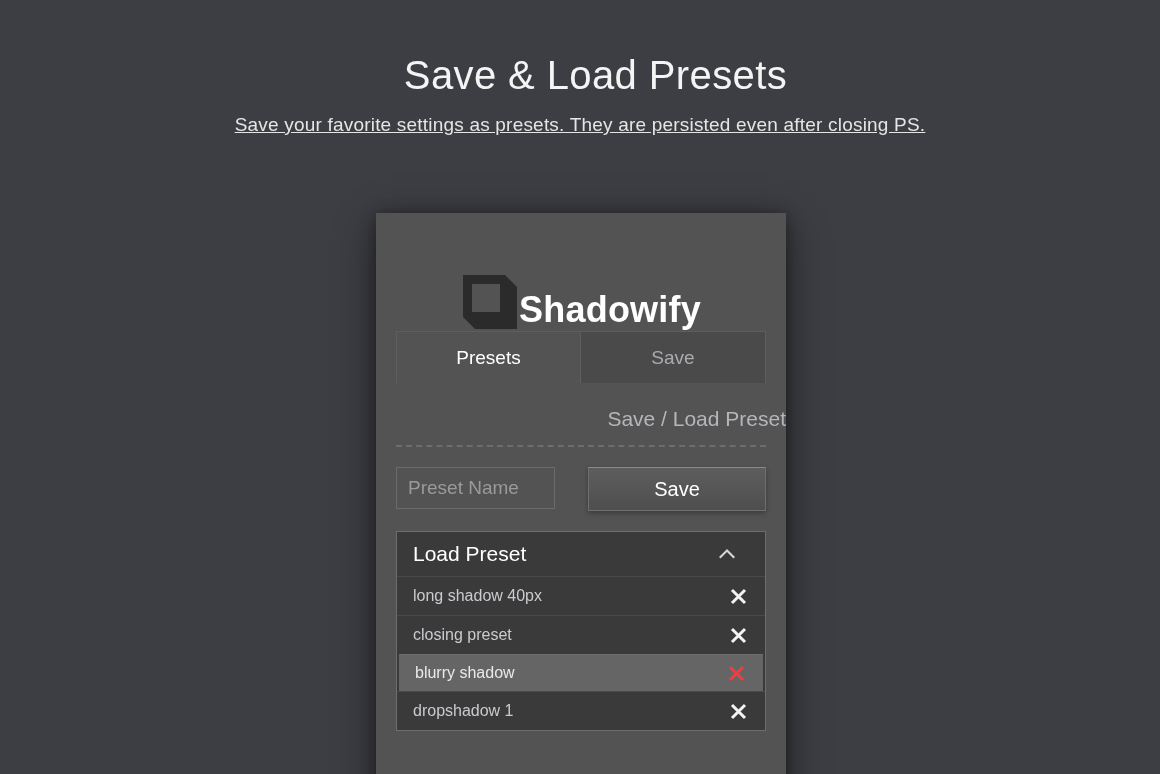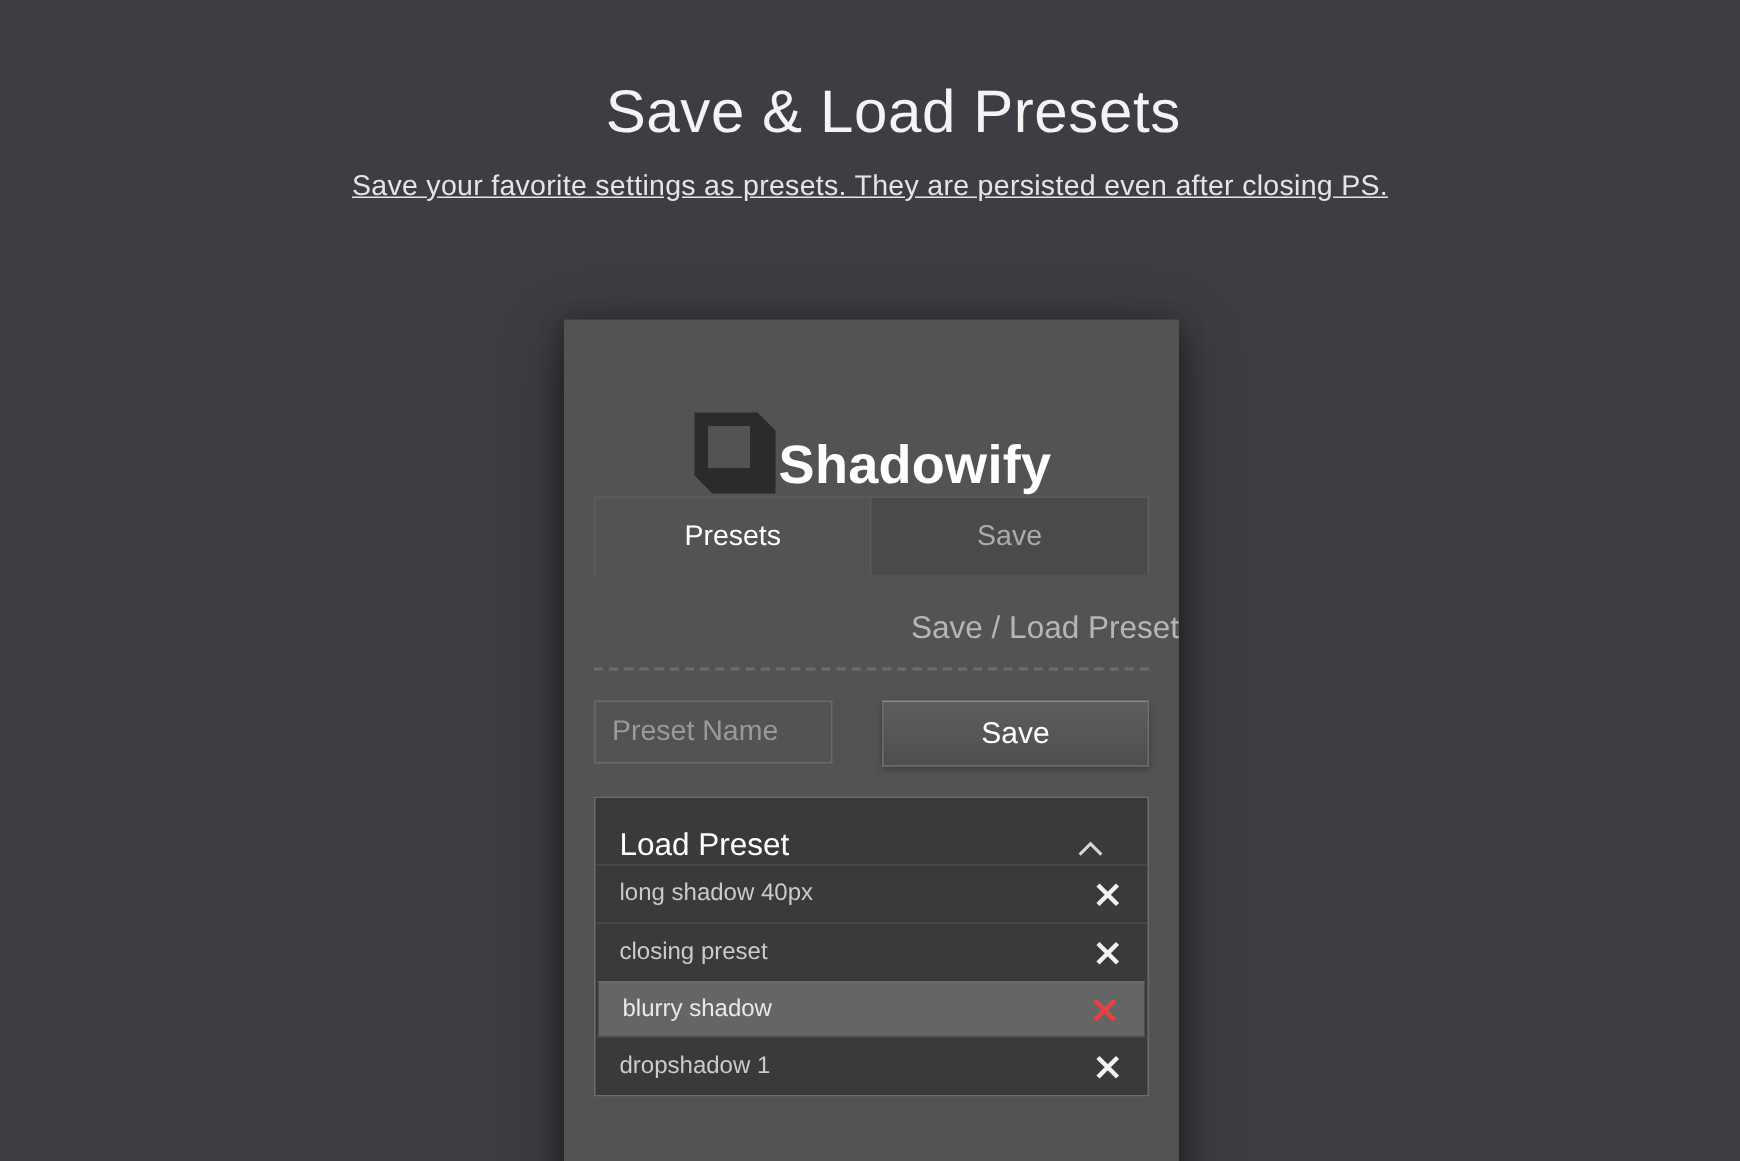--- a/index.html
+++ b/index.html
@@ -171,21 +171,21 @@
 
   
   .dropdown {
     margin: 22px 20px 0;
     background: #3a3a3a;
     border: 1px solid #6d6d6d;
   }
 
   .dropdown-head {
     display: flex;
-    align-items: flex-end;
+    align-items: center;
     justify-content: space-between;
     height: 44px;
     padding: 0 28px 0 16px;
     cursor: pointer;
     user-select: none;
   }
 
   .dropdown-head-label {
     font-size: 21px;
     color: #ffffff;

